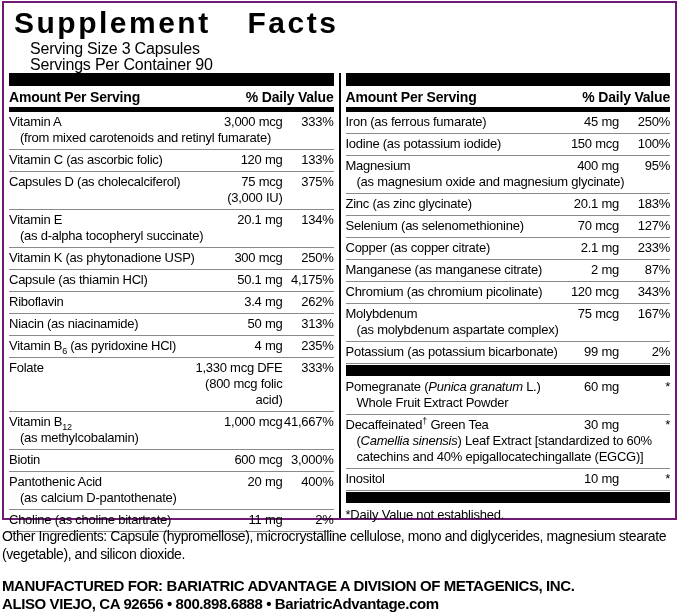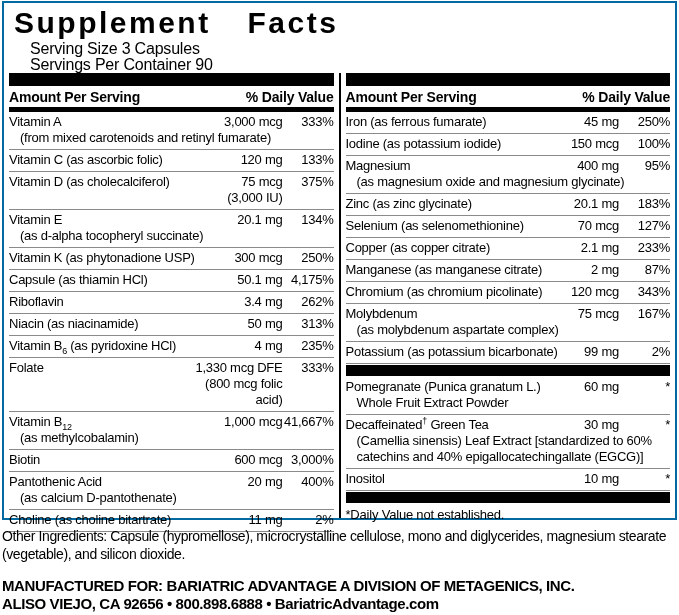--- a/index.html
+++ b/index.html
@@ -5,21 +5,21 @@
   html,body { margin:0; padding:0; background:#fff; }
   body {
     width:679px; height:615px;
     font-family:"Liberation Sans", sans-serif;
     color:#000;
     -webkit-font-smoothing:antialiased;
   }
   .label {
     box-sizing:border-box;
     margin:1px 2px 0 2px;
-    border:2px solid #0369a1;
+    border:2px solid #701a75;
     height:519px;
     display:flex; flex-direction:column;
     background:#fff;
   }
   .title {
     font-size:30px; font-weight:bold;
     letter-spacing:2.5px; word-spacing:26px;
     padding:3px 8px 1px 10px;
     white-space:nowrap;
   }
@@ -34,21 +34,21 @@
     display:flex; justify-content:space-between;
     font-weight:bold; font-size:14px; line-height:16px;
     padding:3px 0 2px 0; letter-spacing:-0.2px;
   }
   .row-group { border-bottom:1px solid #8a8a8a; padding:2px 0 3px 0; font-size:13px; letter-spacing:-0.25px; }
   .line { display:flex; gap:1px; line-height:16px; }
   .cell-name { flex:1 1 auto; min-width:0; white-space:nowrap; }
   .cell-amt { flex:none; width:92px; text-align:right; }
   .cell-dv { flex:none; width:50px; text-align:right; }
   .sub-line { padding-left:11px; line-height:16px; }
-  .i { }
+  .i { font-style:italic; }
   .sup { font-size:9px; vertical-align:super; line-height:0; }
   .subsc { font-size:9px; vertical-align:sub; line-height:0; }
   .footnote { font-size:13px; line-height:16px; padding:3px 0; letter-spacing:-0.2px; }
   .other {
     font-size:14px; line-height:18px;
     margin:7px 2px 0 2px; letter-spacing:-0.4px;
   }
   .mfg {
     font-size:15px; line-height:18px; font-weight:bold;
     margin:14px 2px 0 2px; letter-spacing:-0.4px;
@@ -83,21 +83,21 @@
           </div>
           <div class="row-group">
             <div class="line">
               <span class="cell-name"><span>Vitamin C (as ascorbic folic)</span></span>
               <span class="cell-amt">120 mg</span>
               <span class="cell-dv">133%</span>
             </div>
           </div>
           <div class="row-group">
             <div class="line">
-              <span class="cell-name"><span>Vitamin D (as cholecalciferol)</span></span>
+              <span class="cell-name"><span>Capsules D (as cholecalciferol)</span></span>
               <span class="cell-amt">75 mcg</span>
               <span class="cell-dv">375%</span>
             </div>
             <div class="line">
               <span class="cell-name"></span>
               <span class="cell-amt">(3,000 IU)</span>
               <span class="cell-dv"></span>
             </div>
           </div>
           <div class="row-group">

